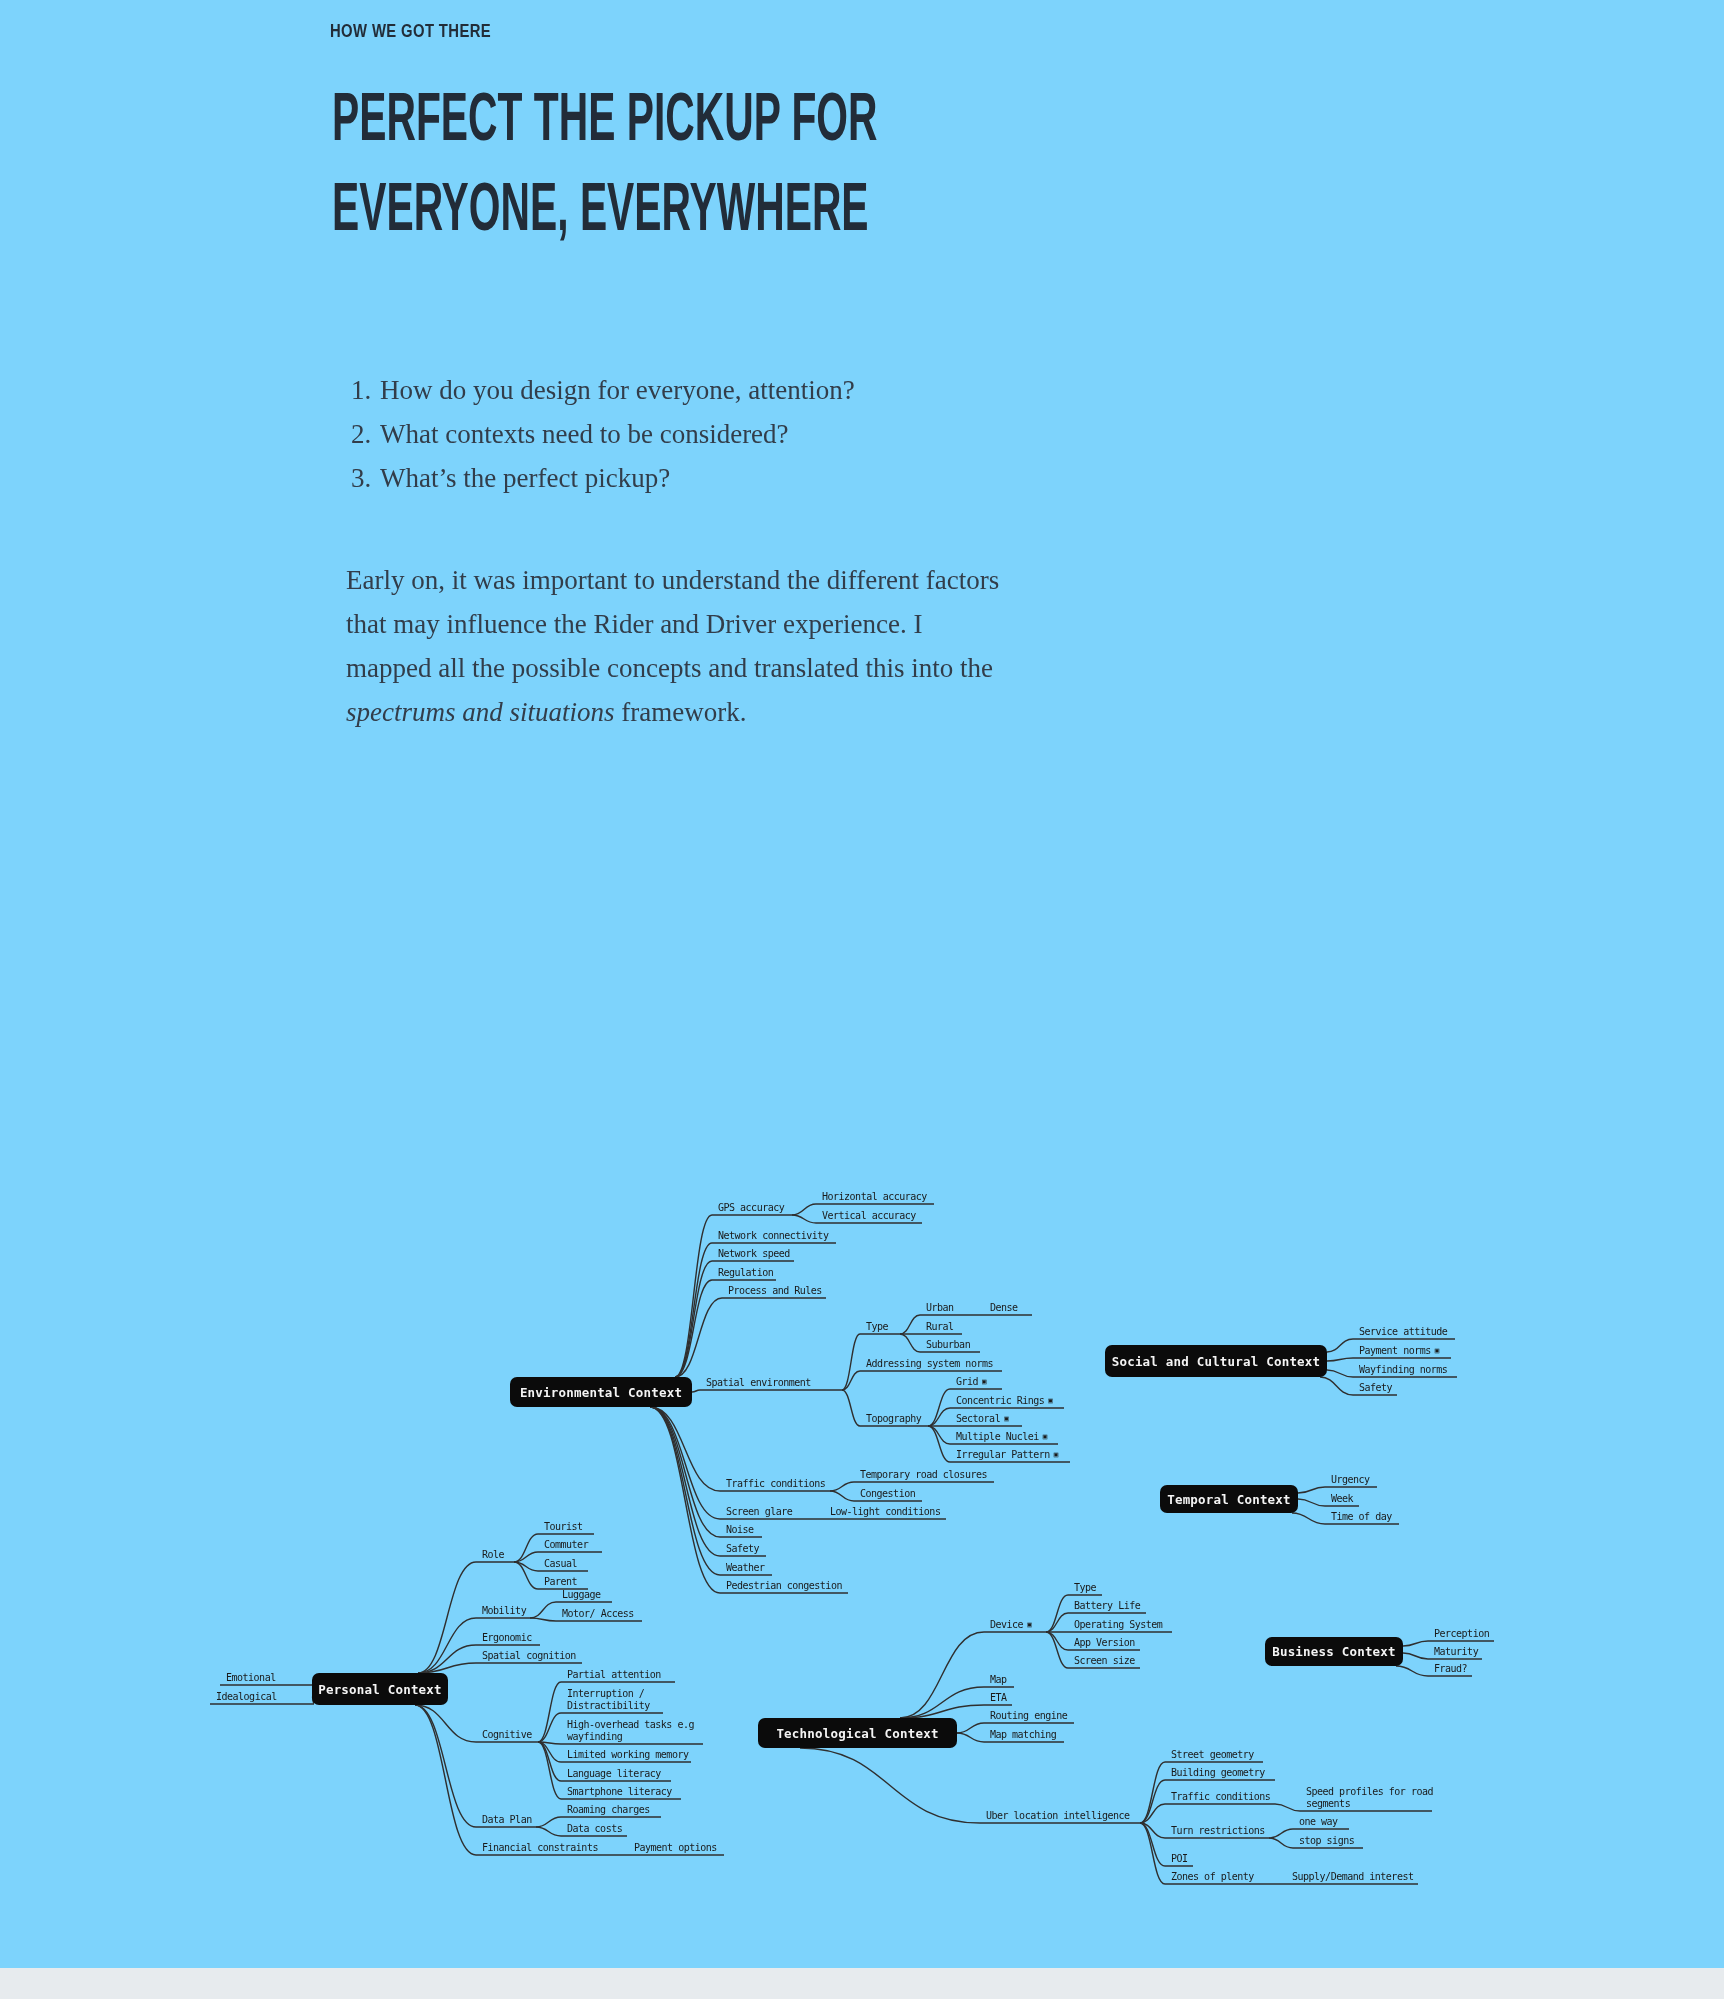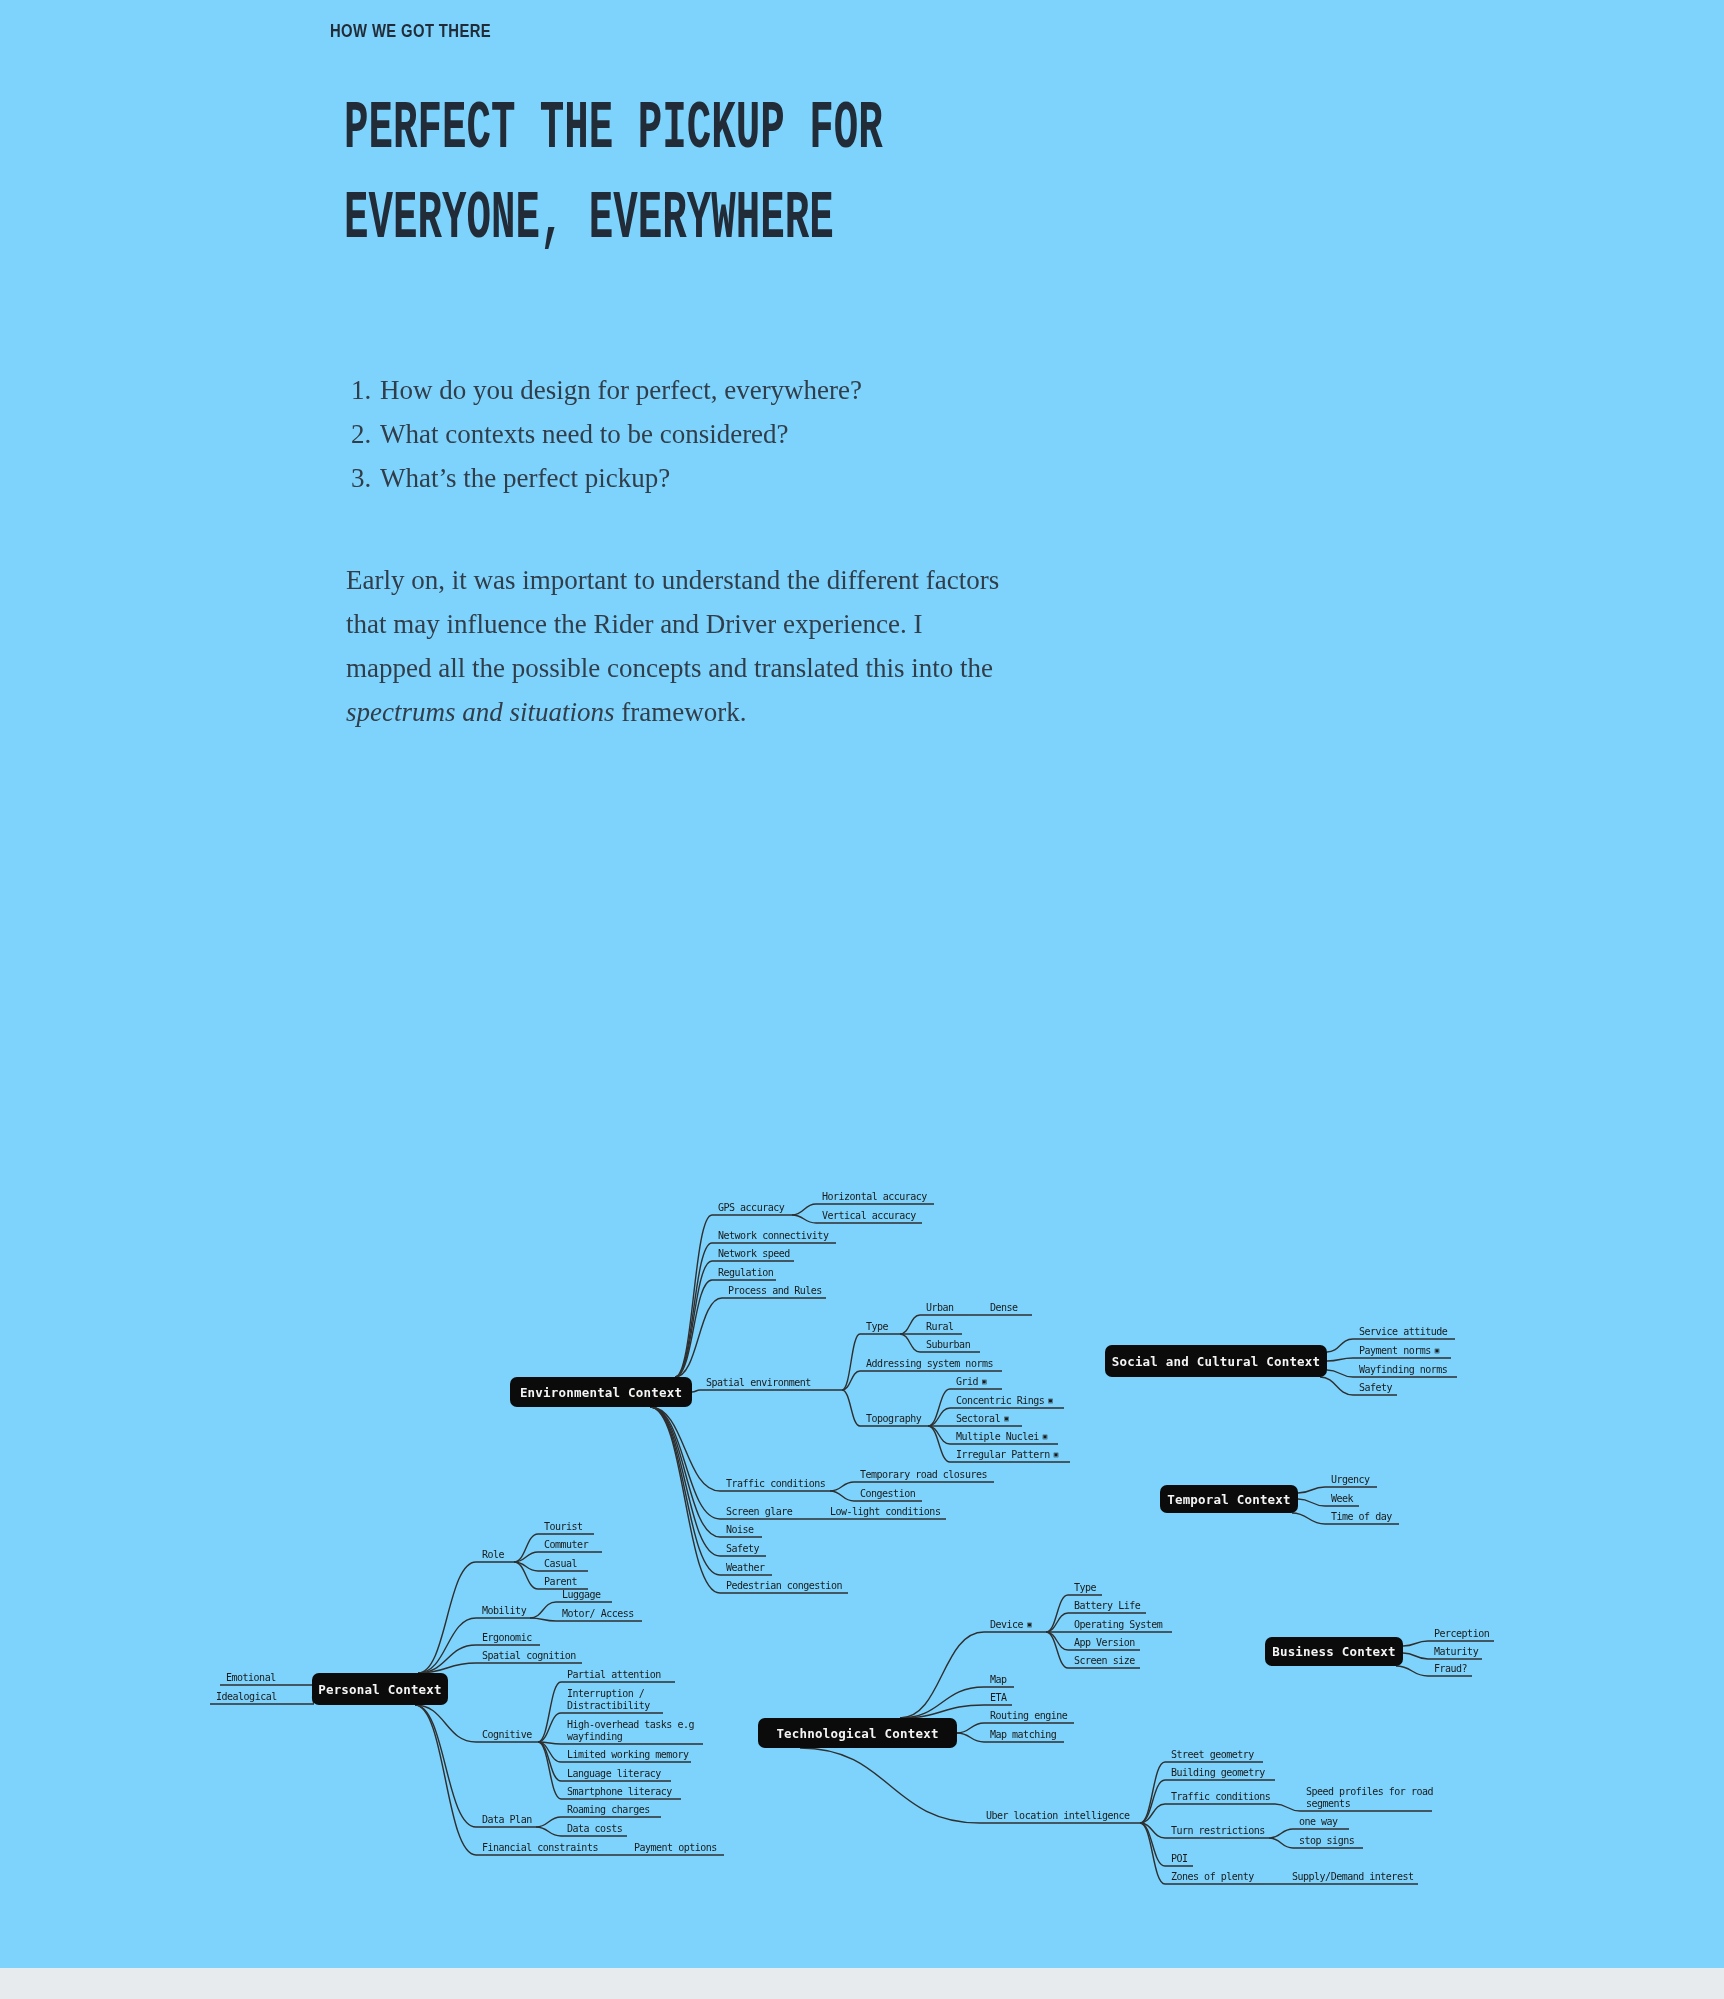--- a/index.html
+++ b/index.html
@@ -2,21 +2,21 @@
 <html><head>
 <meta charset="utf-8">
 <style>
   html,body{margin:0;padding:0;}
   body{background:#eff1f3;}
   .page{position:relative;width:1724px;height:1999px;background:#7dd3fc;overflow:hidden;
         font-family:"Liberation Serif",serif;color:#323d4a;}
   .eyebrow{position:absolute;left:330px;top:20px;font-family:"Liberation Sans",sans-serif;
            font-weight:700;font-size:19px;letter-spacing:.5px;color:#222c38;
            transform:scaleX(.78);transform-origin:0 50%;white-space:nowrap;}
-  .title{position:absolute;left:328px;top:68px;margin:16px;font-family:Liberation Mono, monospace;
+  .title{position:absolute;left:328px;top:68px;margin:4px;font-family:Liberation Sans, sans-serif;
          font-weight:700;font-size:68px;line-height:1.32;color:#222c38;}
   .title .tline{display:block;transform:scaleX(.60);transform-origin:0 50%;white-space:nowrap;
                 letter-spacing:0px;}
   .lead{position:absolute;left:330px;top:282px;width:720px;font-size:27px;line-height:44px;margin:0;}
   .qlist{position:absolute;left:330px;top:368px;width:720px;font-size:27px;line-height:44px;
          margin:0;padding-left:48px;}
   .qlist li{margin:0;padding-left:2px;}
   .body-p{position:absolute;left:330px;top:542px;width:665px;font-size:27px;line-height:44px;margin:16px;}
   .body-p em{font-style:italic;}
   .mindmap{position:absolute;left:0;top:1120px;}
@@ -29,21 +29,21 @@
 
   <div class="eyebrow">HOW WE GOT THERE</div>
 
   <h1 class="title">
       <span class="tline">PERFECT THE PICKUP FOR</span>
       <span class="tline">EVERYONE, EVERYWHERE</span>
     </h1>
 
 
   <ol class="qlist">
-    <li>How do you design for perfect, everywhere?</li>
+    <li>How do you design for everyone, attention?</li>
     <li>What contexts need to be considered?</li>
     <li>What’s the perfect pickup?</li>
   </ol>
 
   <p class="body-p"><span>Early on, it was important to understand the different factors that may influence the Rider and Driver experience. I mapped all the possible concepts and translated this into the </span><em>spectrums and situations</em><span> framework.</span></p>
 
   <svg class="mindmap" width="1724" height="879" viewBox="0 1120 1724 879" xmlns="http://www.w3.org/2000/svg">
       <path d="M675,1377 C693.5,1377 693.5,1215 712,1215 L792,1215" fill="none" stroke="#2f2f2f" stroke-width="1.4"></path>
       <text x="718" y="0" fill="#1a1a1a" font-family="&quot;DejaVu Sans Mono&quot;,&quot;DejaVu Sans&quot;,monospace" font-size="10px" letter-spacing="-0.5"><tspan x="718" y="1211">GPS accuracy</tspan></text>
       <path d="M792,1215 C804,1215 804,1204 816,1204 L934,1204" fill="none" stroke="#2f2f2f" stroke-width="1.4"></path>

